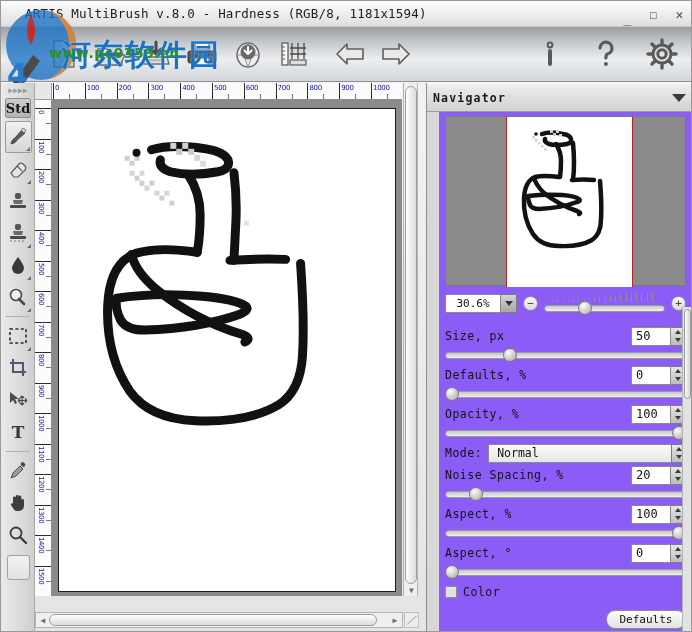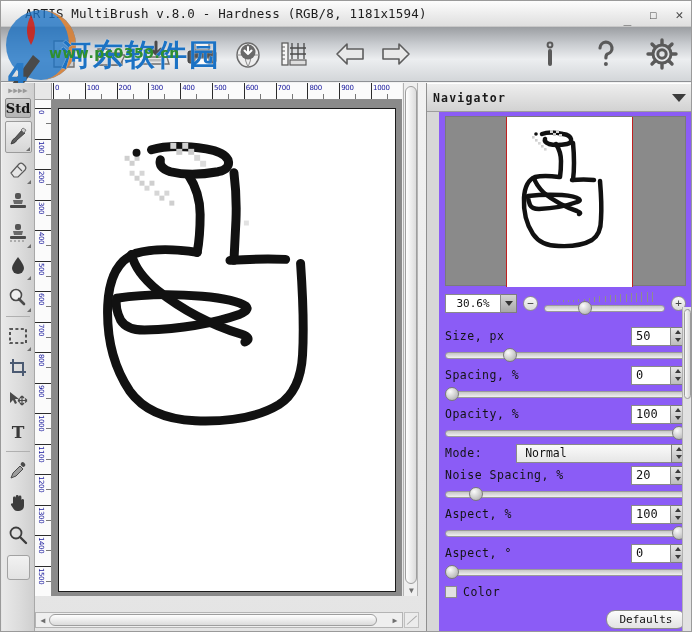--- a/index.html
+++ b/index.html
@@ -244,21 +244,21 @@
   .strack {
     position: absolute; left: 0; right: 0; top: 4px; height: 7px;
     background: linear-gradient(#c6c6c6,#f0f0f0); border: 1px solid #9a9a9a; border-radius: 4px;
   }
   .sknob {
     position: absolute; top: 0; width: 14px; height: 14px; border-radius: 50%;
     background: radial-gradient(circle at 35% 30%, #fbfbfb, #a5a5a5);
     border: 1px solid #7a7a7a;
   }
 
-  .mode-row { display:flex; align-items:center; height: 22px; gap: 28px; }
+  .mode-row { display:flex; align-items:center; height: 22px; }
   .mode-select {
     position: relative; margin-left: 6px; flex: 1; height: 19px;
     background: linear-gradient(#fafafa,#e6e6e6);
     border: 1px solid #8a8a8a; display: flex; align-items: center;
   }
   .mode-select span { padding-left: 8px; font-size: 11.5px; color: #111; font-family:"DejaVu Sans Mono", monospace; }
   .mode-btns {
     position:absolute; right: -1px; top:-1px; bottom:-1px; width: 15px;
     border: 1px solid #7d7d7d; background: linear-gradient(#e7e7e7,#bdbdbd);
     display:flex; flex-direction: column;
@@ -768,21 +768,21 @@
             <div class="spin-dn"></div>
           </div>
         </div>
       </div>
       <div class="slider">
         <div class="strack"></div>
         <div class="sknob" style="left:24%"></div>
       </div>
 
       <div class="cb-row">
-        <span class="cb-label">Spacing, %</span>
+        <span class="cb-label">Defaults, %</span>
         <div class="spin">
           <div class="spin-val">0</div>
           <div class="spin-btns">
             <div class="spin-up"></div>
             <div class="spin-dn"></div>
           </div>
         </div>
       </div>
       <div class="slider">
         <div class="strack"></div>

